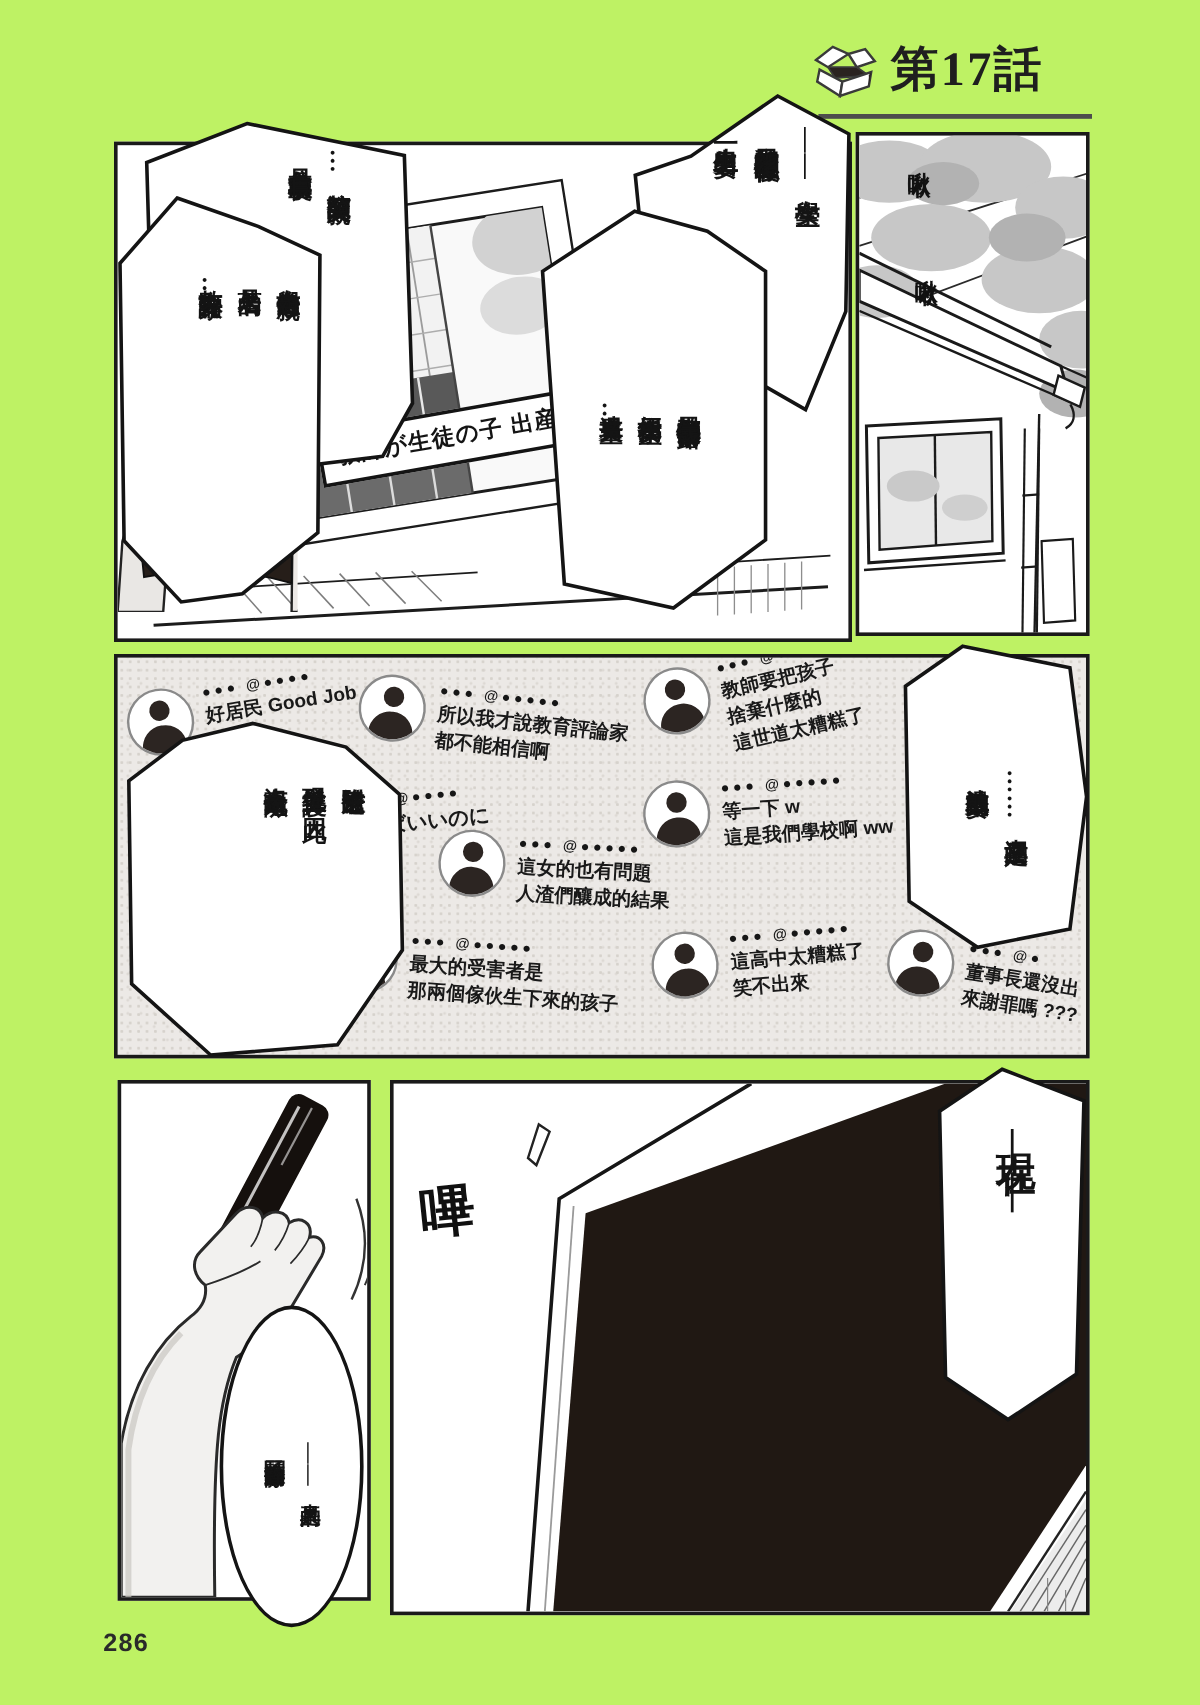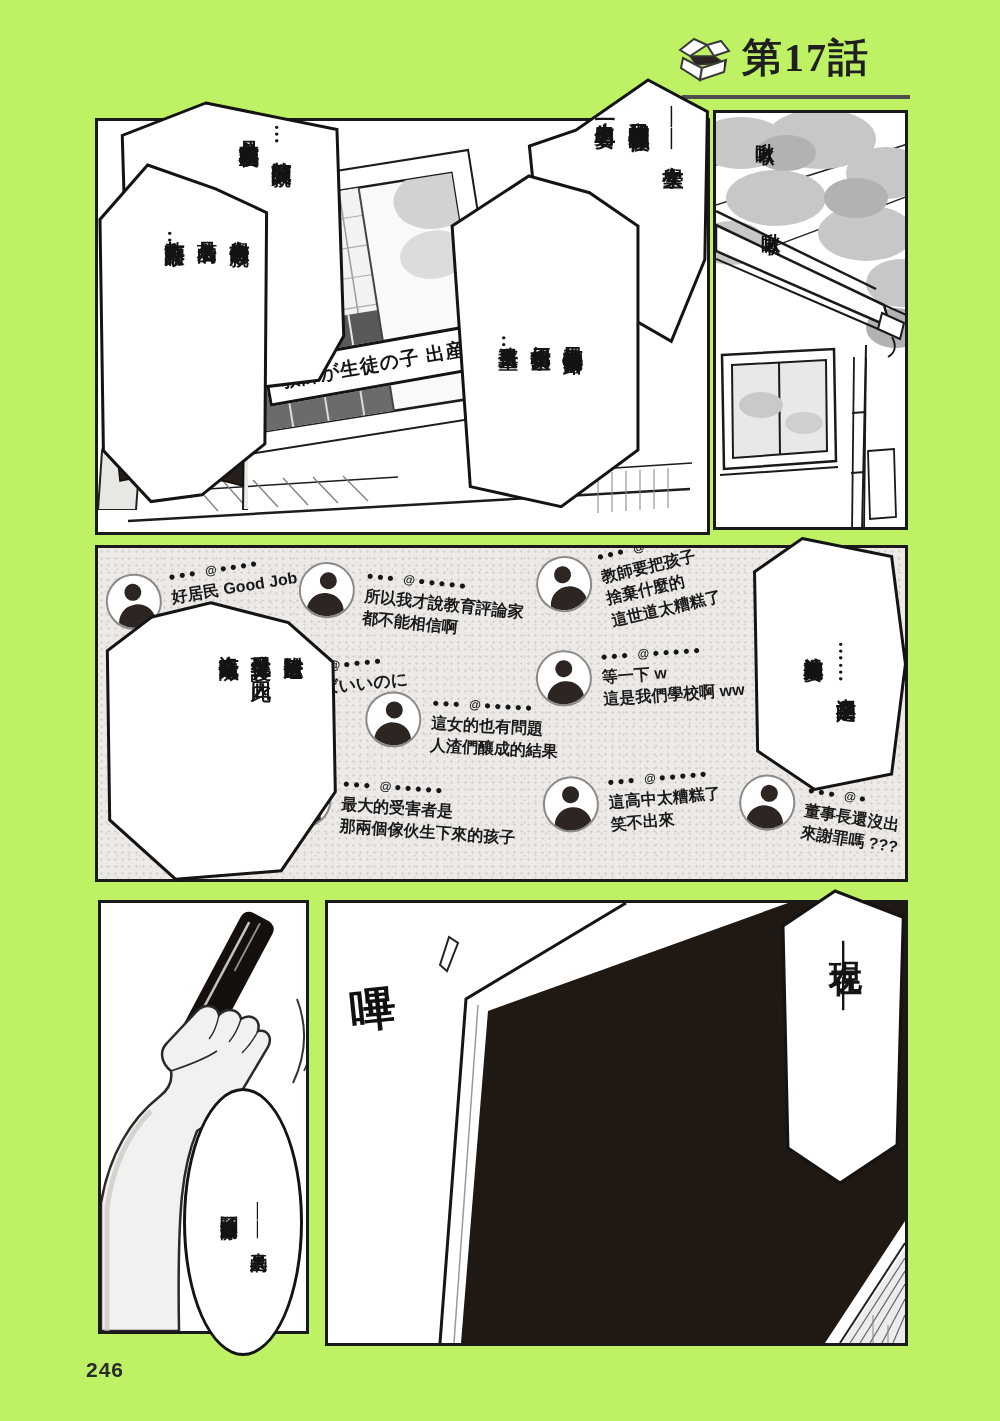--- a/index.html
+++ b/index.html
@@ -408,14 +408,14 @@
     </div>
   </div>
 
   <div class="oval-bubble" style="left:183px;top:1088px;width:114px;height:262px;">
     <div class="vtext center" style="font-size:17.5px;line-height:1.7;">
       <span>——真是的</span>
       <span>鬧了這麼大的動靜</span>
     </div>
   </div>
 
-  <div class="page-number">246</div>
+  <div class="page-number">286</div>
 </div>
 
 </body></html>

